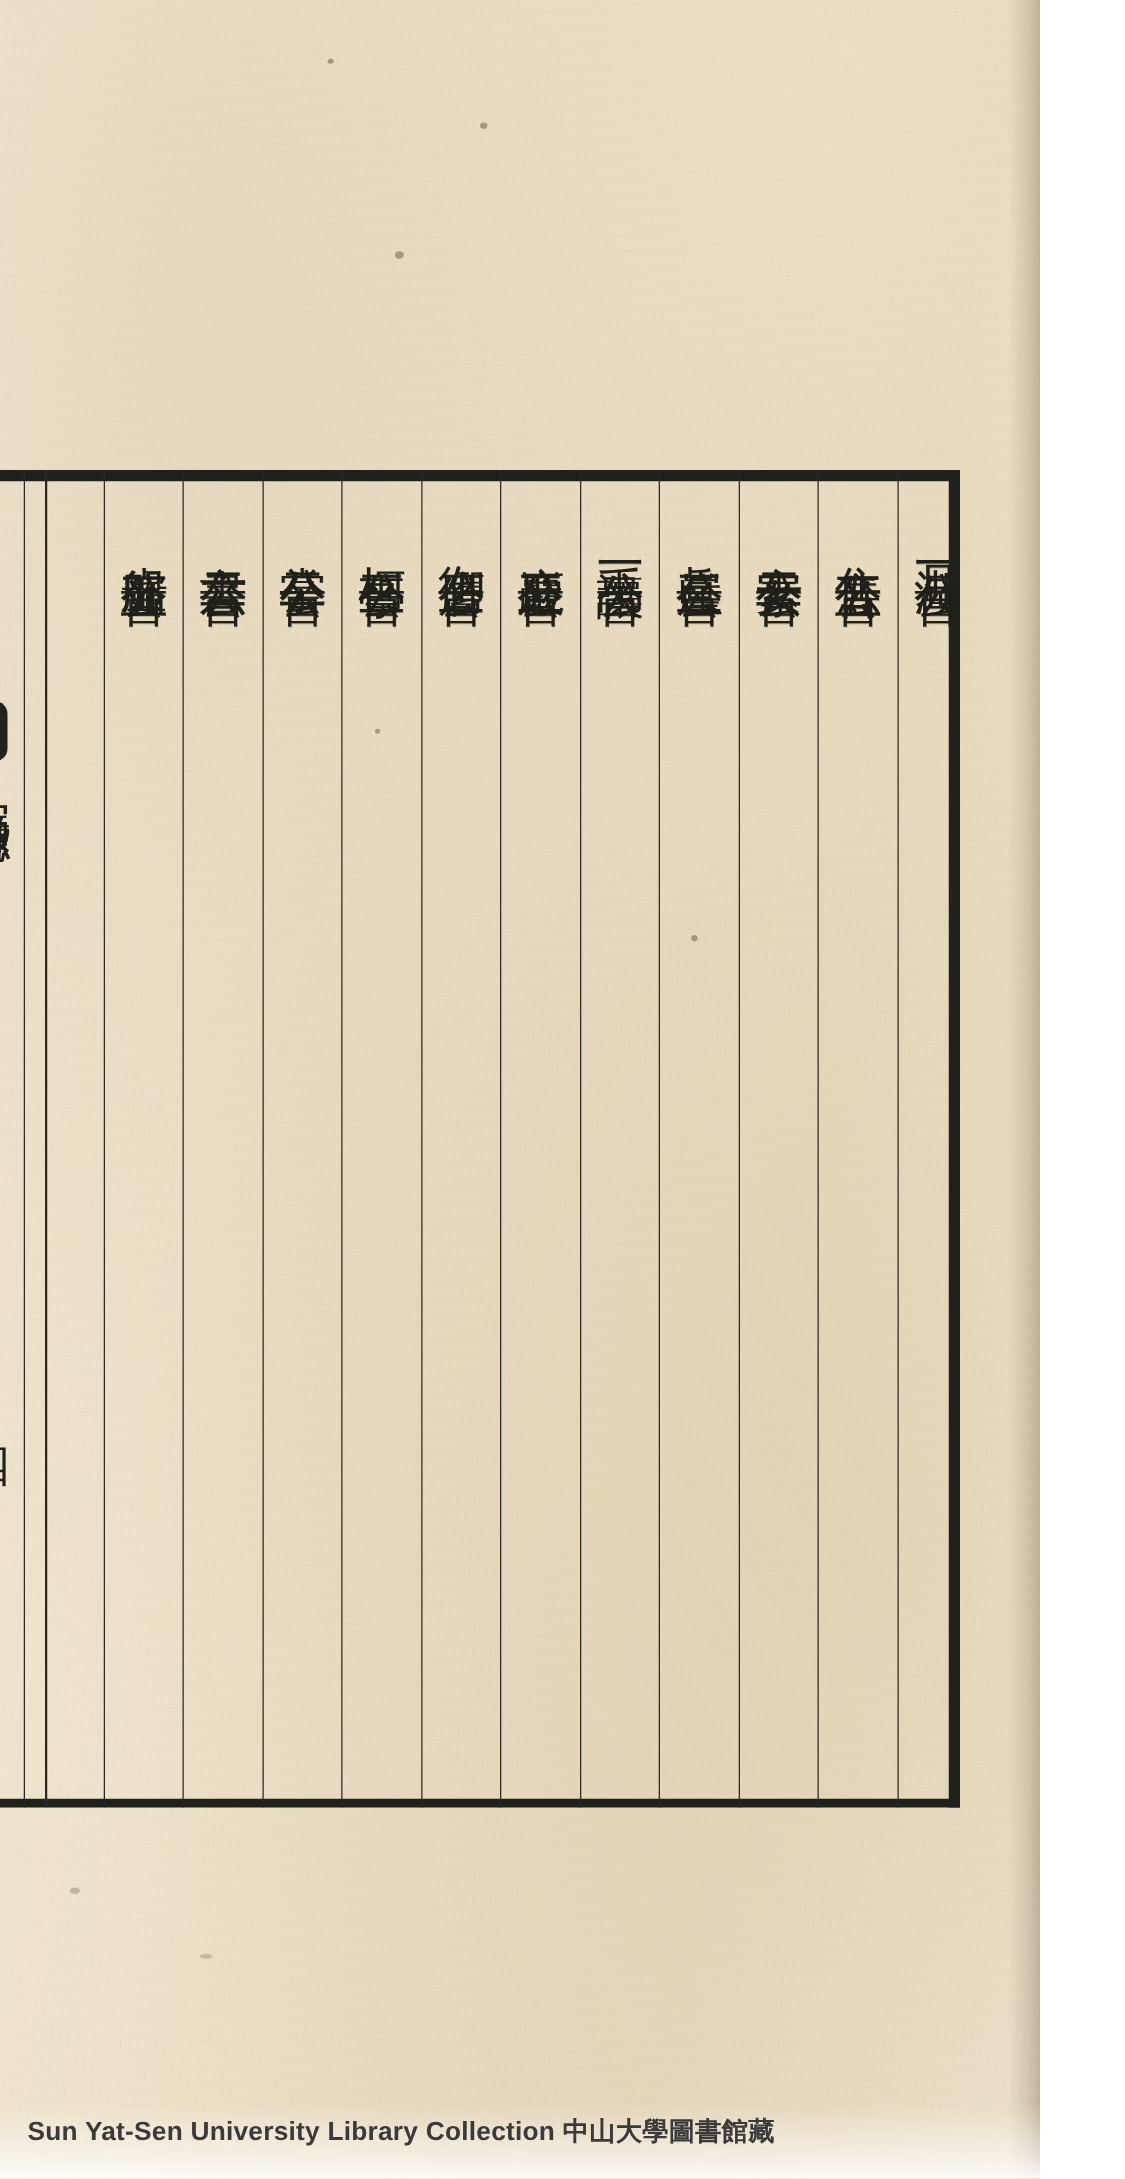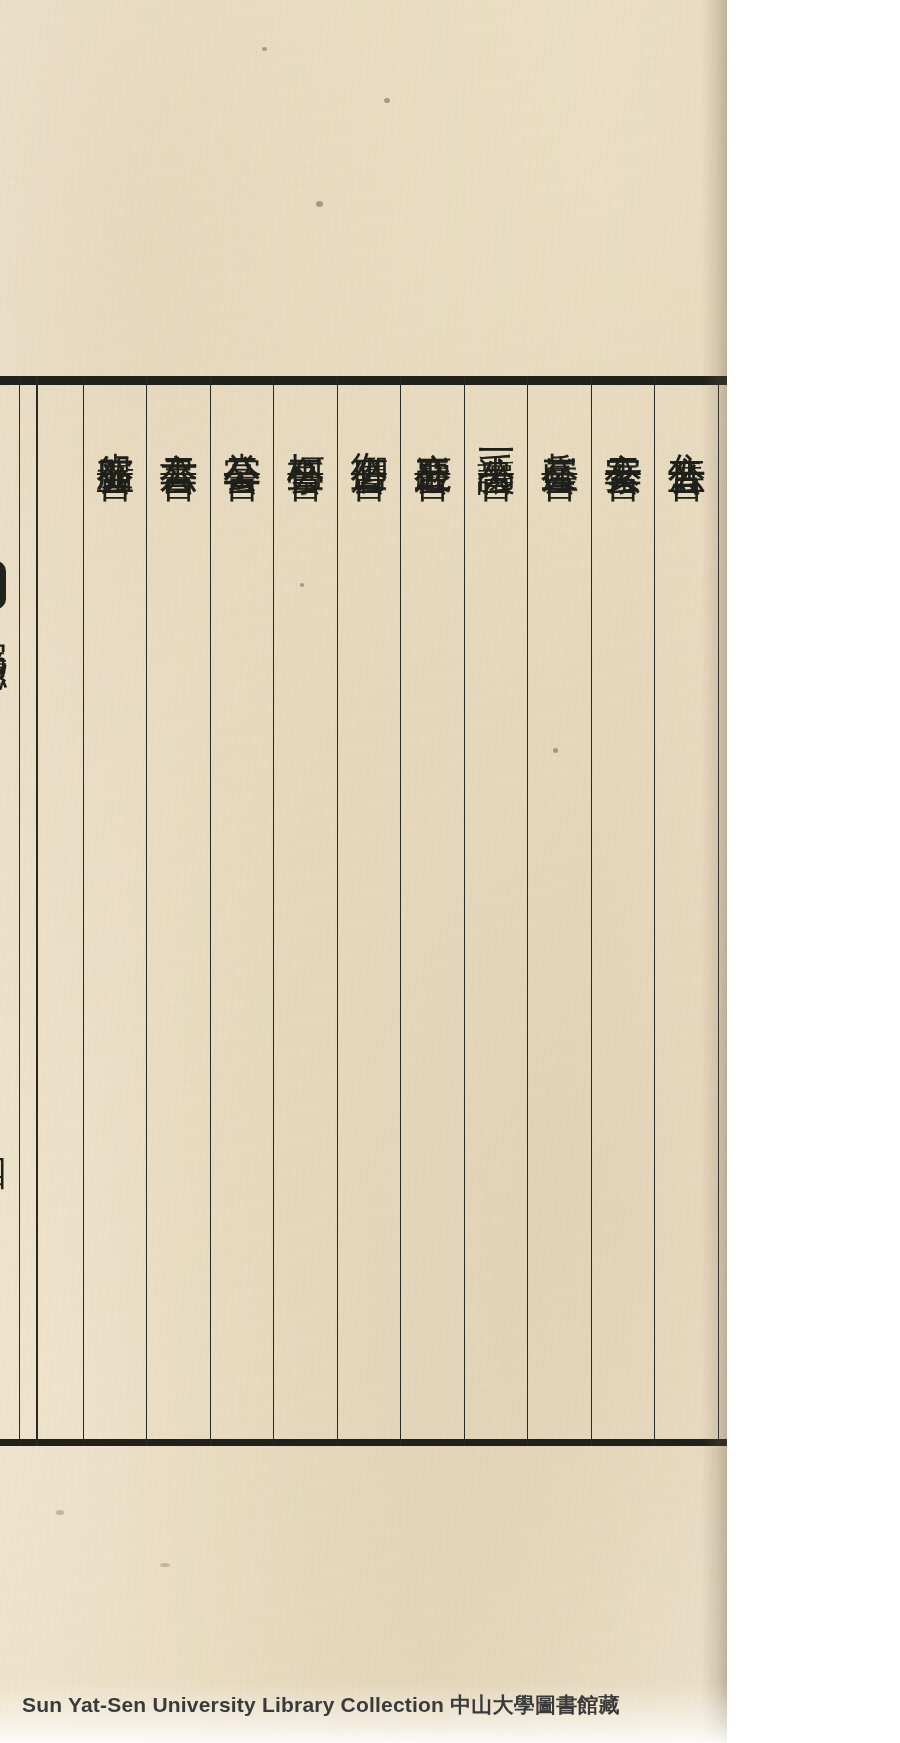--- a/index.html
+++ b/index.html
@@ -9,21 +9,21 @@
   }
   body {
     width: 900px;
     height: 1743px;
     overflow: hidden;
     font-family: "DejaVu Sans", sans-serif;
   }
 
   #page {
     position: relative;
-    width: 727px;
+    width: 832px;
     height: 1743px;
     background: #efe4cd;
     background-image:
       radial-gradient(ellipse at 20% 15%, rgba(222,206,176,0.55) 0%, rgba(222,206,176,0) 55%),
       radial-gradient(ellipse at 85% 70%, rgba(216,199,166,0.45) 0%, rgba(216,199,166,0) 60%),
       radial-gradient(ellipse at 50% 95%, rgba(228,214,188,0.5) 0%, rgba(228,214,188,0) 55%),
       linear-gradient(100deg, #f2e8d4 0%, #ece0c7 40%, #e9dcc2 72%, #f0e6d2 100%);
     overflow: hidden;
   }
 

